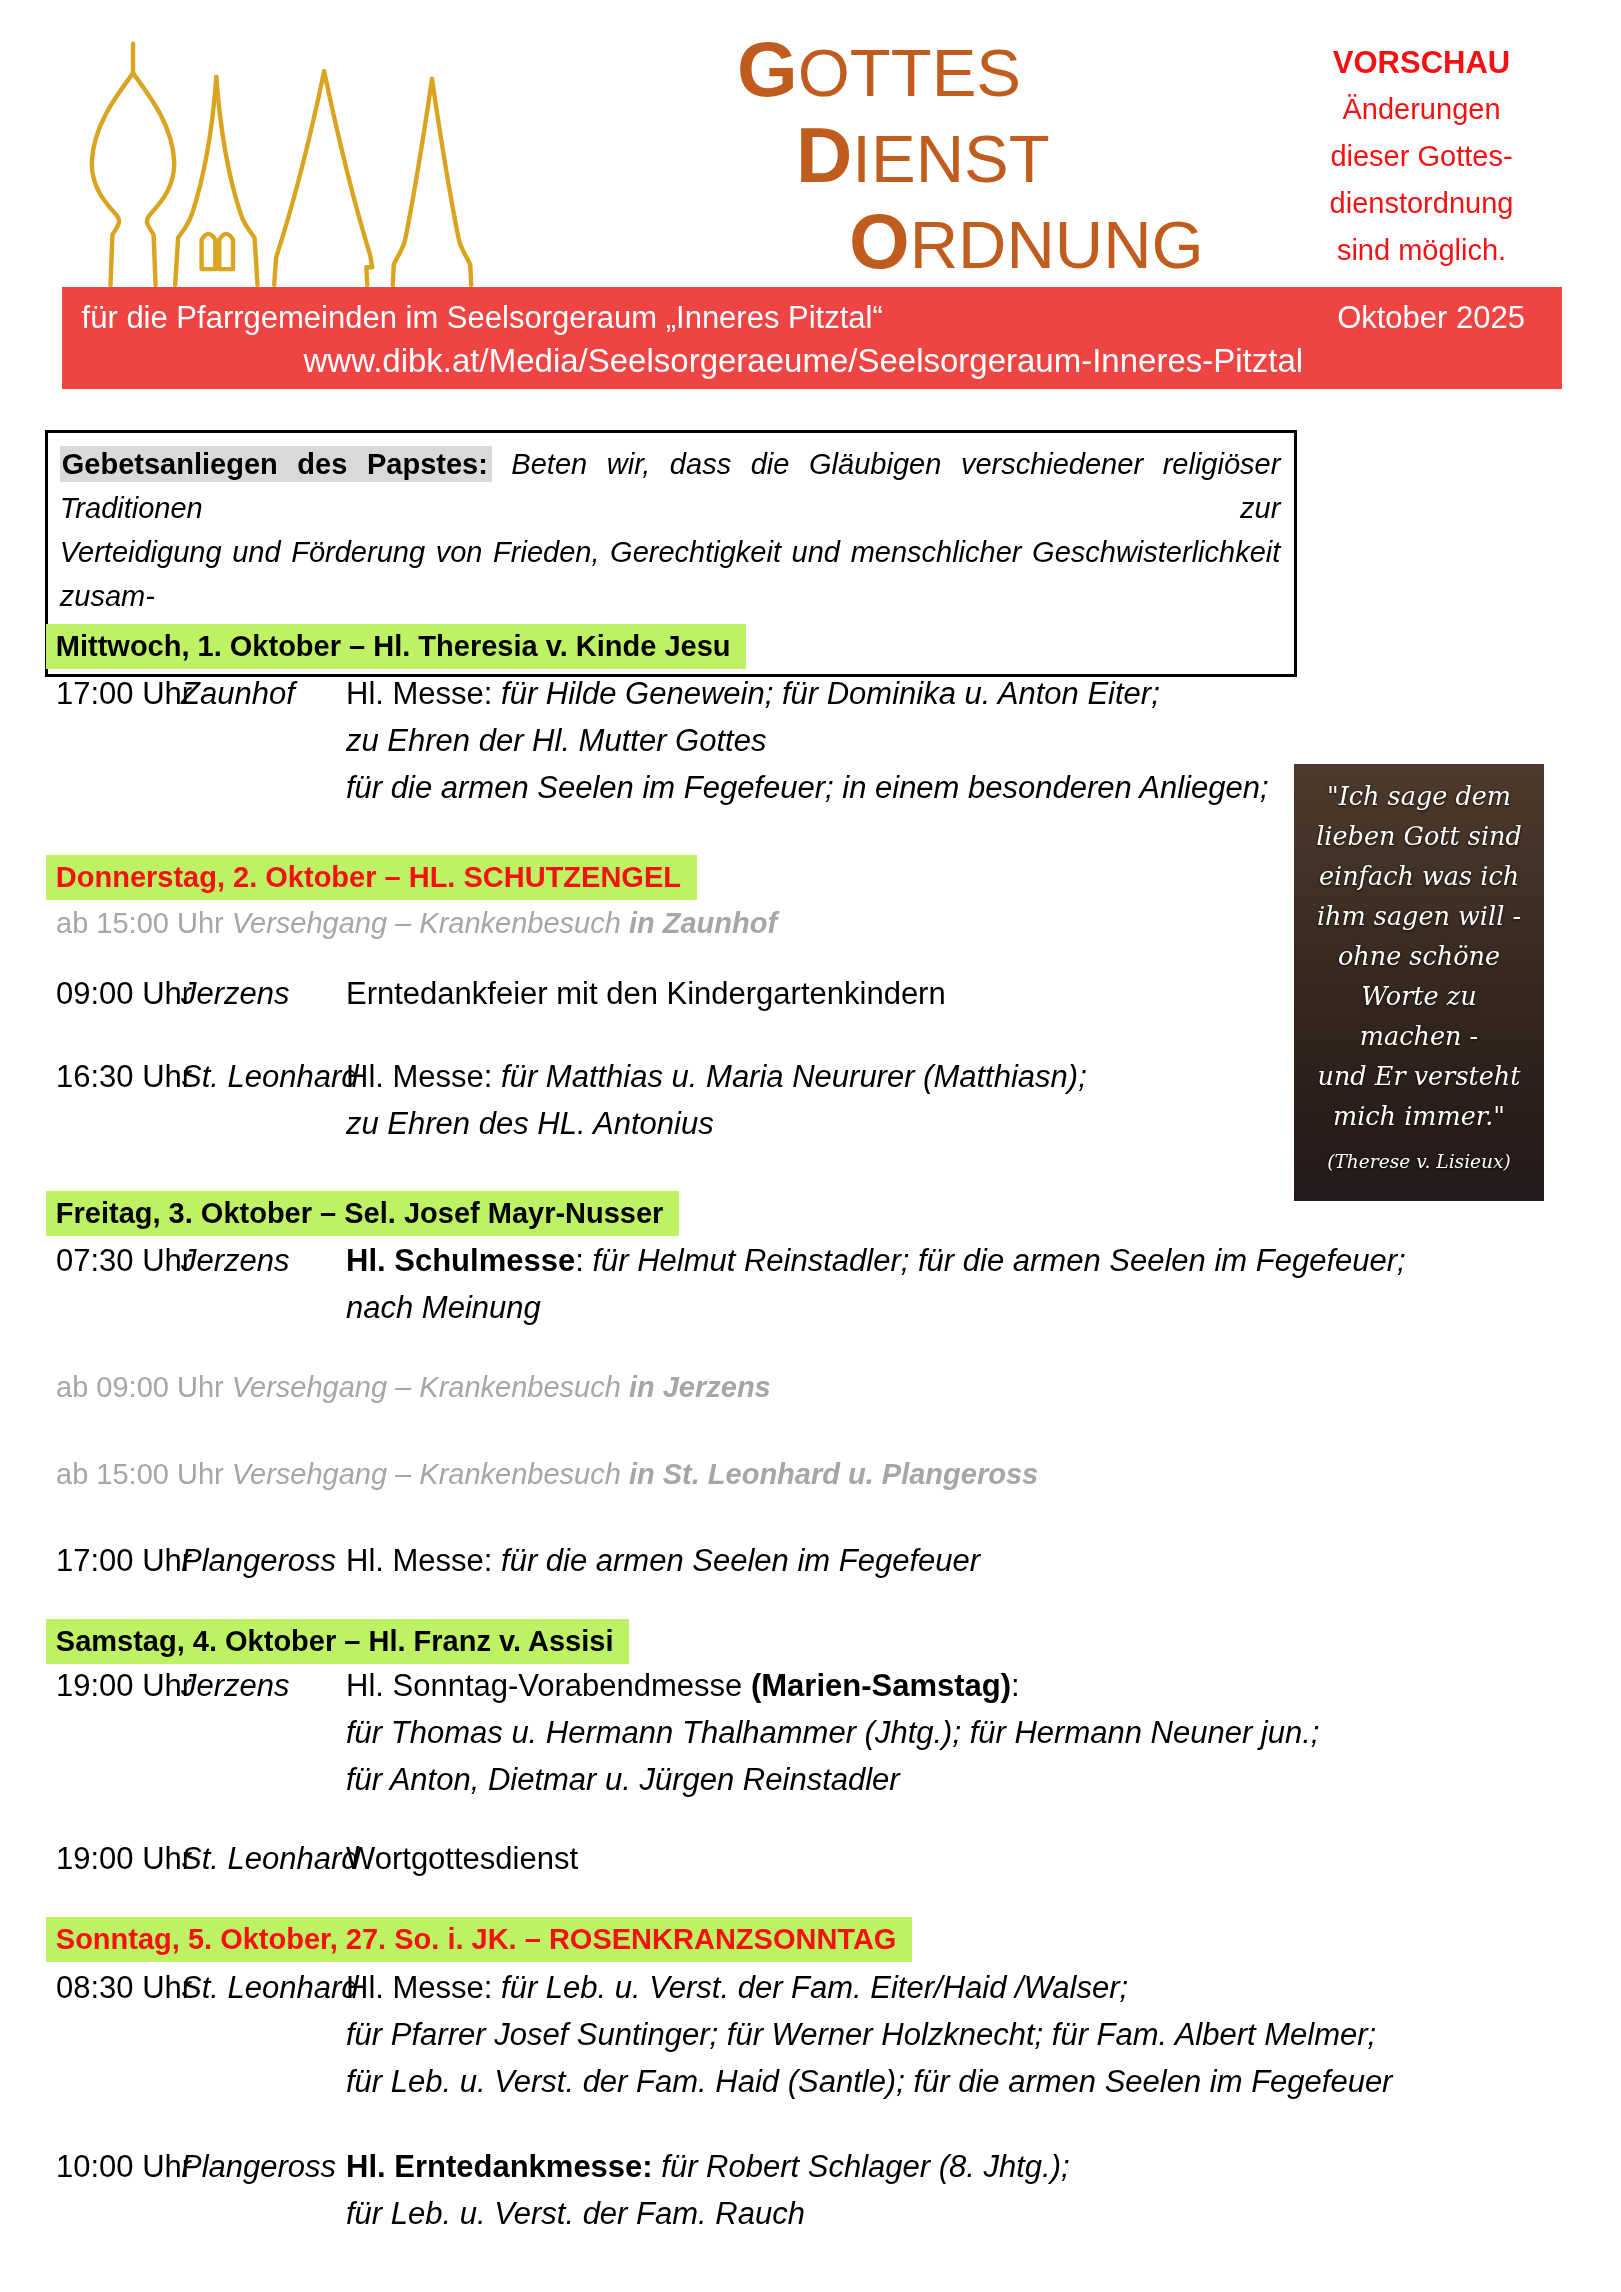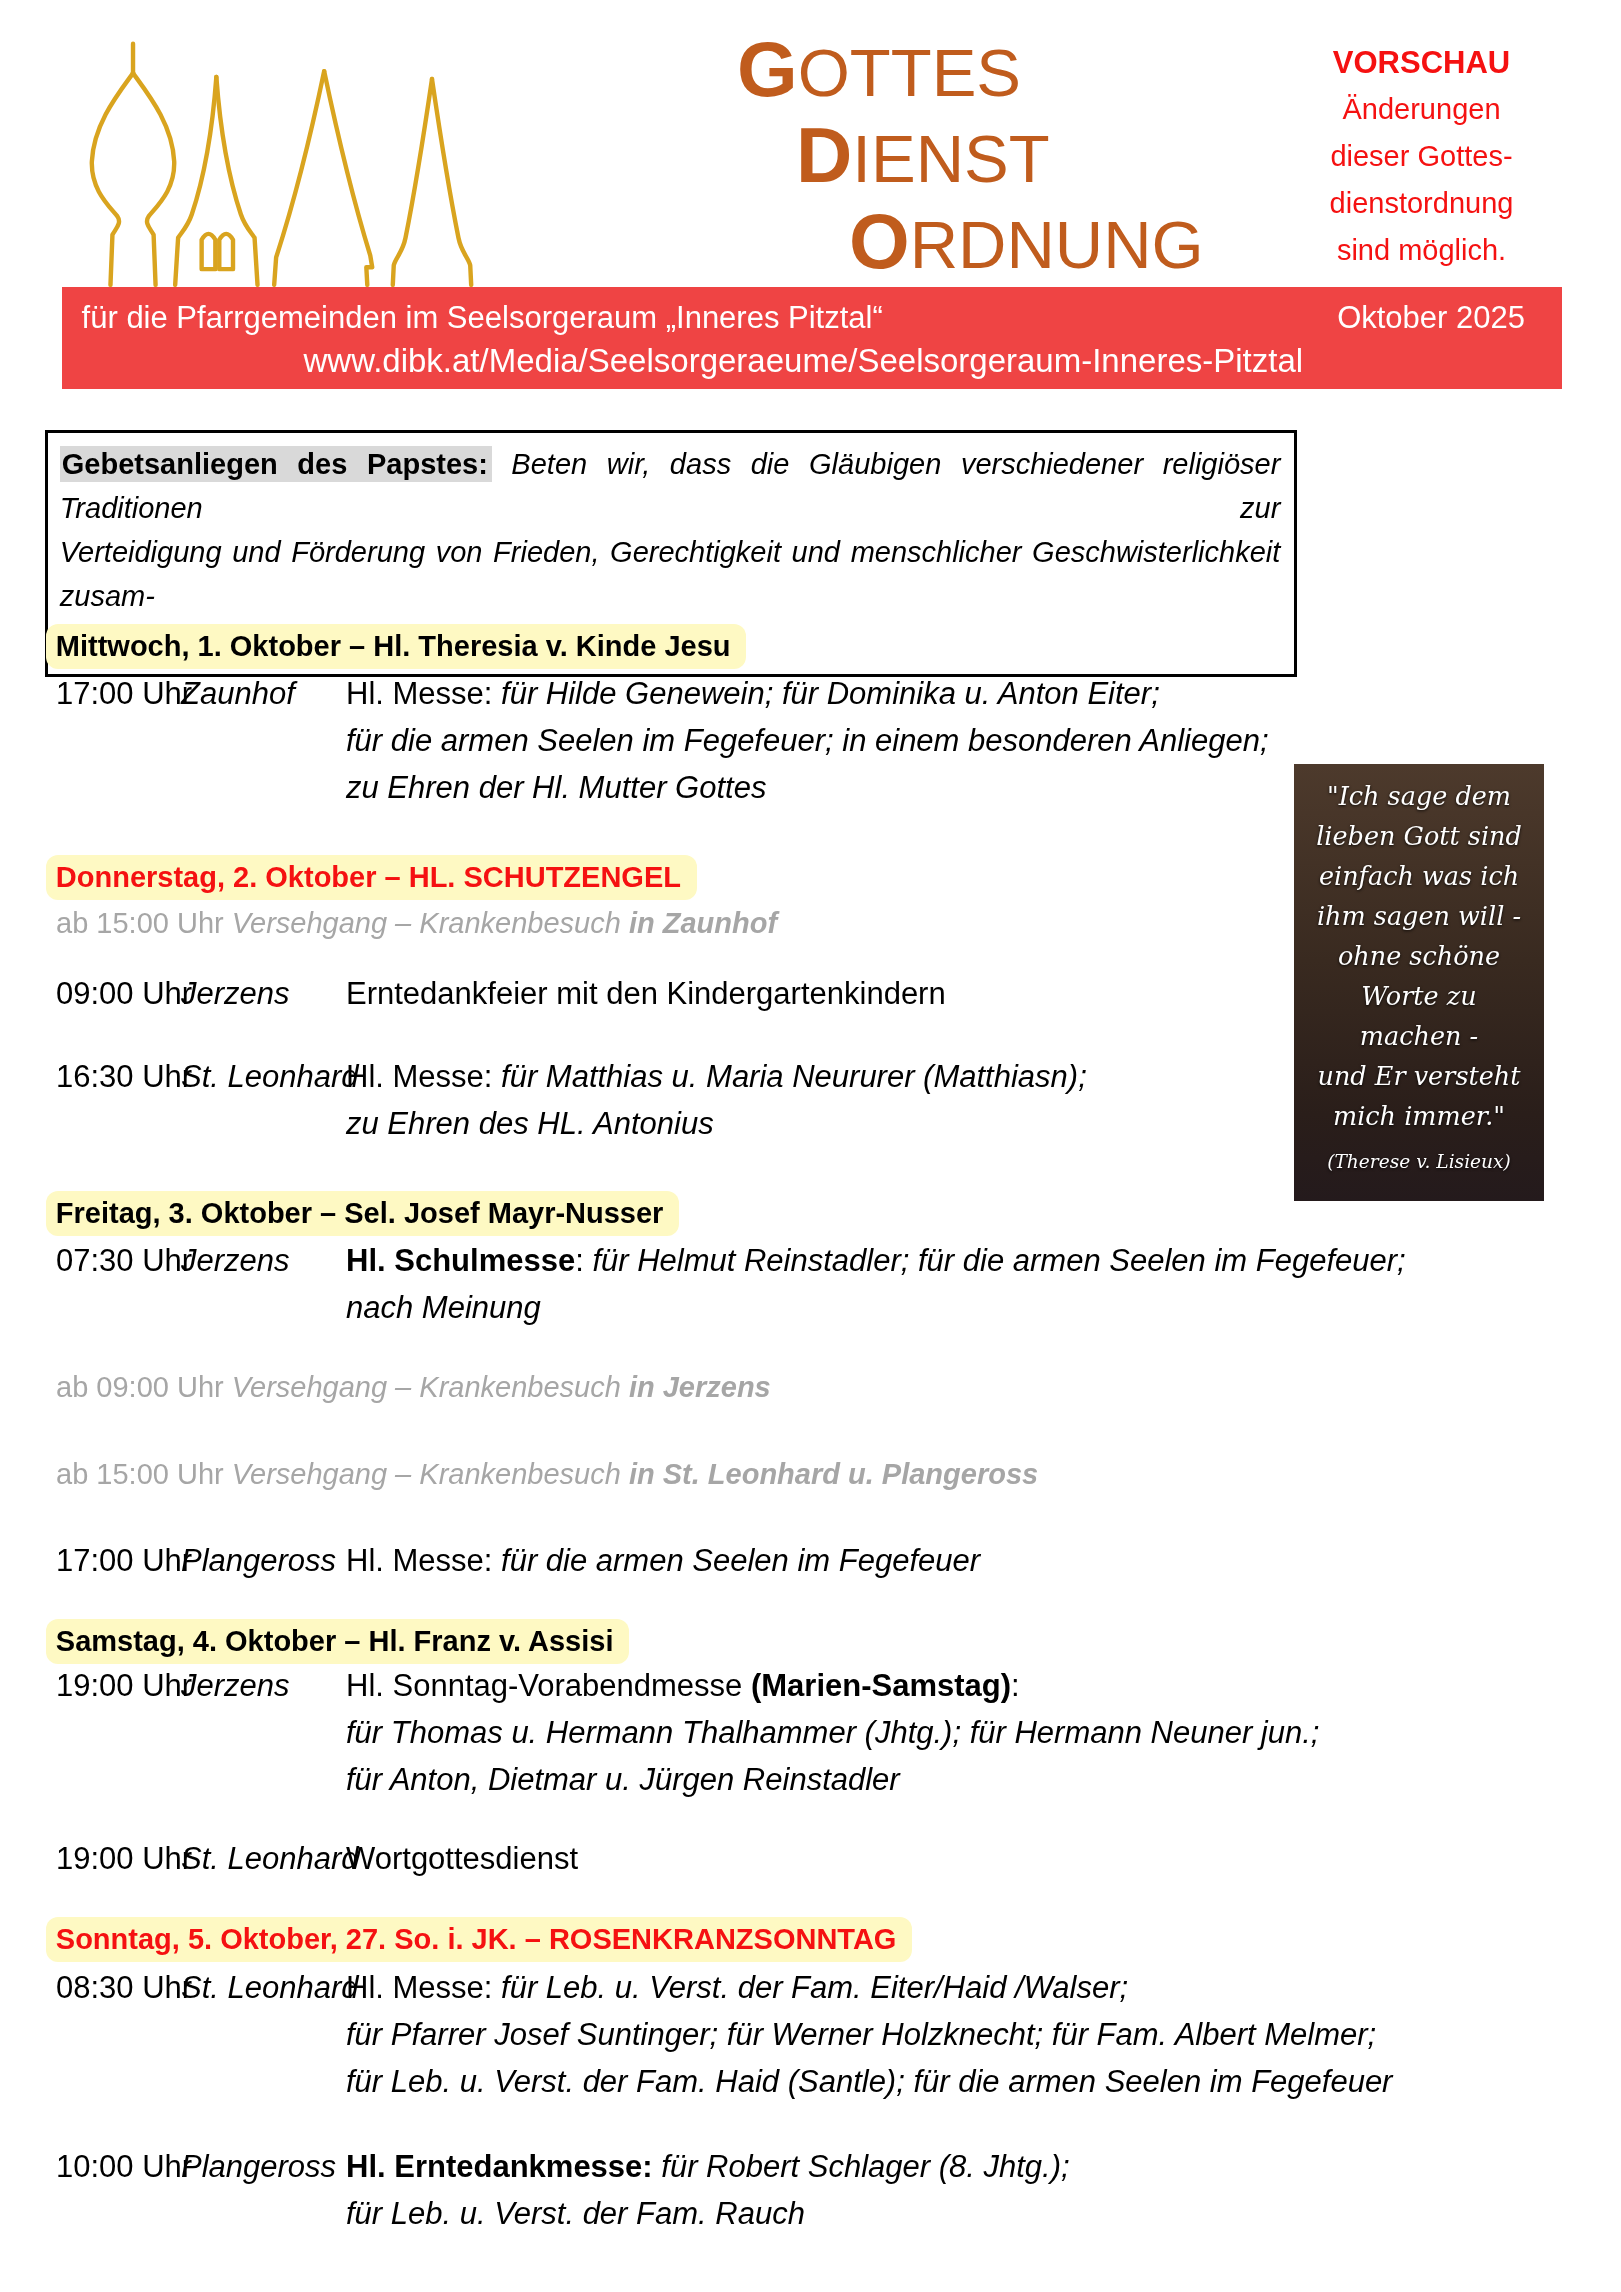--- a/index.html
+++ b/index.html
@@ -26,22 +26,22 @@
 
   
   .prayer{position:absolute;left:45px;top:430px;width:1252px;box-sizing:border-box;
           border:3.9px solid #000;padding:8.8px 13.7px 11.8px 11.8px;font-size:29px;line-height:44px;}
   .pline{white-space:normal;}
   .pline.j{text-align:justify;text-align-last:justify;}
   .plabel{font-weight:bold;background:#D9D9D9;padding:2px 3.9px 2px 2px;font-style:normal;}
   .pit{font-style:italic;}
 
   
-  .dayhead{position:absolute;left:46px;background:#fef9c3;font-weight:bold;font-size:29px;
-           line-height:35px;padding:4.9px 15.7px 4.9px 9.8px;white-space:nowrap;border-radius:12px;}
+  .dayhead{position:absolute;left:46px;background:#bef264;font-weight:bold;font-size:29px;
+           line-height:35px;padding:4.9px 15.7px 4.9px 9.8px;white-space:nowrap;}
   .dayhead.red{color:#F51111;}
   .row{position:absolute;left:56px;display:grid;grid-template-columns:125px 165px auto;
        font-size:31px;line-height:47px;white-space:nowrap;}
   .time{font-style:normal;}
   .place{font-style:italic;}
   .ln{white-space:nowrap;}
   .up{font-style:normal;}
   .it{font-style:italic;}
   .b{font-weight:bold;font-style:normal;}
   .note{position:absolute;left:56px;font-size:29px;line-height:47px;color:#A6A6A6;white-space:nowrap;}
@@ -114,22 +114,22 @@
     <div>mich immer."</div>
     <div class="qattr">(Therese v. Lisieux)</div>
   </div>
 
   <div class="dayhead" style="top:624px">Mittwoch, 1. Oktober – Hl. Theresia v. Kinde Jesu</div>
   <div class="row" style="top:670px">
     <div class="time">17:00 Uhr</div>
     <div class="place">Zaunhof</div>
     <div class="desc">
       <div class="ln"><span class="up">Hl. Messe: </span><span class="it">für Hilde Genewein; für Dominika u. Anton Eiter;</span></div>
+      <div class="ln it">zu Ehren der Hl. Mutter Gottes</div>
       <div class="ln it">für die armen Seelen im Fegefeuer; in einem besonderen Anliegen;</div>
-      <div class="ln it">zu Ehren der Hl. Mutter Gottes</div>
     </div>
   </div>
 
   <div class="dayhead red" style="top:855px">Donnerstag, 2. Oktober – HL. SCHUTZENGEL</div>
   <div class="note" style="top:900px">
     <span class="up">ab 15:00 Uhr </span><span class="it">Versehgang – Krankenbesuch </span><span class="bit">in Zaunhof</span>
   </div>
   <div class="row" style="top:970px">
     <div class="time">09:00 Uhr</div>
     <div class="place">Jerzens</div>

